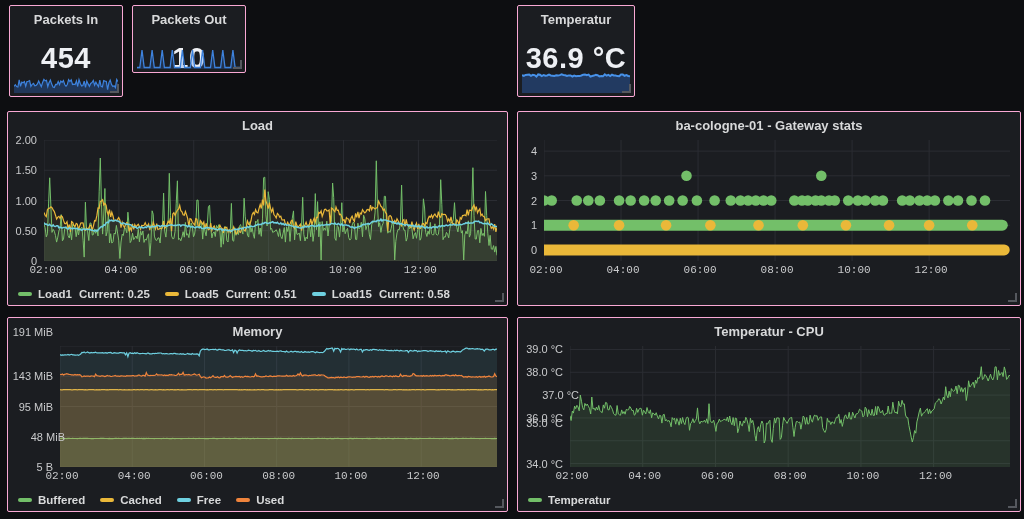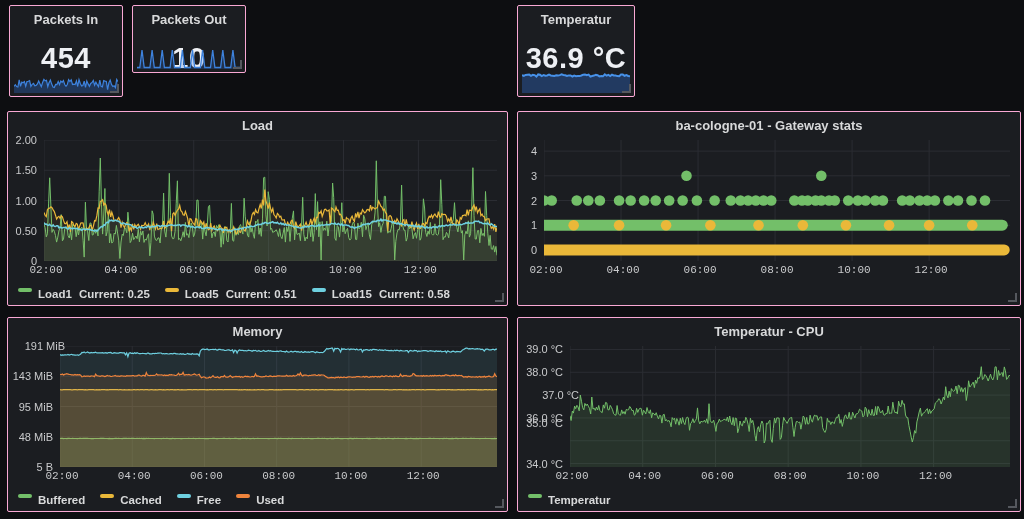--- a/index.html
+++ b/index.html
@@ -11,21 +11,21 @@
     padding-top:6px;height:20px;cursor:pointer;white-space:nowrap;}
   .stat-value{text-align:center;color:#eef0f4;font-size:29px;font-weight:700;margin-top:10px;
     letter-spacing:0.5px;}
   .spark{position:absolute;left:4px;right:4px;bottom:3px;height:21px;}
   .spark svg{position:absolute;left:0;top:0;}
   .chart-svg{position:absolute;}
   .ytick{position:absolute;color:#c9cacc;font-size:11px;text-align:right;white-space:nowrap;}
   .xtick{position:absolute;color:#c9cacc;font-size:11px;transform:translateX(-50%);white-space:nowrap;font-family:Liberation Mono, monospace;}
   .legend{position:absolute;left:10px;bottom:5px;display:flex;align-items:center;gap:15px;
     white-space:nowrap;}
-  .legend-item{display:flex;color:#d8d9da;font-size:11.5px;font-weight:700;
+  .legend-item{display:flex;align-items:center;color:#d8d9da;font-size:11.5px;font-weight:700;
     cursor:pointer;}
   .swatch{display:inline-block;width:14px;height:4px;border-radius:2px;margin-right:6px;}
   .legend-current{margin-left:7px;font-weight:700;}
   .resize{position:absolute;right:3px;bottom:3px;width:7px;height:7px;
     border-right:2px solid #55585e;border-bottom:2px solid #55585e;cursor:se-resize;}
 </style>
 </head>
 <body>
 
 <div id="dashboard">
@@ -219,24 +219,24 @@
         <path d="M0.0,92.5L1.1,92.4L2.3,92.4L3.5,92.6L4.6,92.5L5.8,92.5L6.9,92.6L8.0,92.4L9.2,92.4L10.3,92.5L11.5,92.5L12.7,92.4L13.8,92.5L15.0,92.5L16.1,92.5L17.3,92.6L18.4,92.5L19.6,92.4L20.7,92.4L21.9,92.5L23.0,92.4L24.1,92.4L25.3,92.4L26.4,92.4L27.6,92.4L28.8,92.5L29.9,92.5L31.1,92.6L32.2,92.6L33.4,92.6L34.5,92.5L35.6,92.5L36.8,92.5L38.0,92.5L39.1,92.5L40.3,92.4L41.4,92.4L42.5,92.4L43.7,92.4L44.9,92.5L46.0,92.5L47.1,92.5L48.3,92.6L49.5,92.4L50.6,92.6L51.8,92.5L52.9,92.6L54.0,92.5L55.2,92.4L56.4,92.4L57.5,92.5L58.6,92.4L59.8,92.5L60.9,92.5L62.1,92.6L63.3,92.4L64.4,92.4L65.5,92.4L66.7,92.4L67.9,92.5L69.0,92.4L70.2,92.5L71.3,92.4L72.5,92.4L73.6,92.4L74.7,92.5L75.9,92.5L77.1,92.4L78.2,92.5L79.3,92.4L80.5,92.5L81.7,92.4L82.8,92.6L83.9,92.4L85.1,92.6L86.3,92.4L87.4,92.5L88.5,92.4L89.7,92.5L90.9,92.5L92.0,92.5L93.1,92.5L94.3,92.6L95.5,92.5L96.6,92.5L97.7,92.5L98.9,92.5L100.1,92.5L101.2,92.6L102.3,92.5L103.5,92.4L104.7,92.5L105.8,92.5L106.9,92.4L108.1,92.5L109.3,92.6L110.4,92.5L111.5,92.6L112.7,92.4L113.8,92.5L115.0,92.6L116.1,92.5L117.3,92.5L118.5,92.5L119.6,92.5L120.7,92.6L121.9,92.6L123.1,92.5L124.2,92.5L125.3,92.5L126.5,92.5L127.7,92.5L128.8,92.4L129.9,92.5L131.1,92.5L132.3,92.5L133.4,92.4L134.6,92.5L135.7,92.6L136.8,92.5L138.0,92.5L139.2,92.4L140.3,92.5L141.5,92.5L142.6,92.5L143.8,92.5L144.9,92.6L146.1,92.5L147.2,92.6L148.3,92.6L149.5,92.5L150.6,92.5L151.8,92.5L153.0,92.4L154.1,92.4L155.3,92.5L156.4,92.6L157.6,92.6L158.7,92.5L159.8,92.5L161.0,92.5L162.2,92.5L163.3,92.4L164.5,92.4L165.6,92.5L166.8,92.5L167.9,92.5L169.1,92.4L170.2,92.6L171.3,92.5L172.5,92.5L173.6,92.5L174.8,92.4L176.0,92.4L177.1,92.5L178.3,92.6L179.4,92.5L180.6,92.6L181.7,92.5L182.8,92.4L184.0,92.5L185.2,92.4L186.3,92.6L187.5,92.4L188.6,92.5L189.8,92.6L190.9,92.6L192.1,92.5L193.2,92.4L194.3,92.6L195.5,92.5L196.6,92.5L197.8,92.4L198.9,92.5L200.1,92.5L201.3,92.5L202.4,92.5L203.5,92.5L204.7,92.5L205.9,92.5L207.0,92.5L208.2,92.6L209.3,92.6L210.4,92.5L211.6,92.5L212.8,92.5L213.9,92.5L215.0,92.4L216.2,92.5L217.3,92.6L218.5,92.4L219.6,92.5L220.8,92.4L221.9,92.5L223.1,92.5L224.3,92.5L225.4,92.5L226.5,92.5L227.7,92.6L228.9,92.4L230.0,92.5L231.1,92.6L232.3,92.4L233.4,92.5L234.6,92.5L235.8,92.5L236.9,92.5L238.0,92.5L239.2,92.5L240.4,92.5L241.5,92.4L242.7,92.5L243.8,92.6L244.9,92.5L246.1,92.5L247.3,92.5L248.4,92.4L249.6,92.5L250.7,92.6L251.8,92.6L253.0,92.6L254.1,92.5L255.3,92.5L256.4,92.5L257.6,92.4L258.8,92.4L259.9,92.5L261.1,92.5L262.2,92.4L263.3,92.5L264.5,92.4L265.6,92.5L266.8,92.6L267.9,92.6L269.1,92.5L270.3,92.4L271.4,92.6L272.5,92.6L273.7,92.6L274.9,92.4L276.0,92.5L277.1,92.4L278.3,92.4L279.4,92.5L280.6,92.6L281.8,92.5L282.9,92.6L284.0,92.5L285.2,92.5L286.4,92.5L287.5,92.6L288.7,92.6L289.8,92.4L290.9,92.4L292.1,92.6L293.3,92.6L294.4,92.4L295.6,92.5L296.7,92.4L297.9,92.5L299.0,92.5L300.1,92.5L301.3,92.5L302.4,92.6L303.6,92.5L304.8,92.5L305.9,92.5L307.1,92.4L308.2,92.6L309.4,92.4L310.5,92.6L311.6,92.5L312.8,92.5L313.9,92.5L315.1,92.5L316.3,92.4L317.4,92.4L318.5,92.6L319.7,92.4L320.9,92.6L322.0,92.5L323.1,92.5L324.3,92.4L325.4,92.6L326.6,92.5L327.8,92.4L328.9,92.4L330.1,92.5L331.2,92.5L332.4,92.6L333.5,92.6L334.7,92.4L335.8,92.5L336.9,92.5L338.1,92.4L339.3,92.5L340.4,92.5L341.6,92.5L342.7,92.5L343.9,92.5L345.0,92.6L346.1,92.4L347.3,92.6L348.4,92.5L349.6,92.5L350.8,92.4L351.9,92.5L353.1,92.6L354.2,92.5L355.4,92.6L356.5,92.4L357.6,92.6L358.8,92.6L359.9,92.4L361.1,92.5L362.3,92.5L363.4,92.5L364.5,92.5L365.7,92.5L366.9,92.5L368.0,92.5L369.1,92.4L370.3,92.4L371.5,92.5L372.6,92.5L373.8,92.4L374.9,92.5L376.1,92.5L377.2,92.5L378.4,92.5L379.5,92.6L380.7,92.5L381.8,92.5L382.9,92.6L384.1,92.4L385.3,92.5L386.4,92.4L387.6,92.5L388.7,92.6L389.8,92.5L391.0,92.6L392.2,92.4L393.3,92.6L394.4,92.5L395.6,92.4L396.8,92.4L397.9,92.6L399.1,92.5L400.2,92.5L401.3,92.5L402.5,92.4L403.6,92.4L404.8,92.5L406.0,92.4L407.1,92.5L408.3,92.5L409.4,92.5L410.5,92.4L411.7,92.4L412.8,92.5L414.0,92.4L415.1,92.5L416.3,92.5L417.5,92.5L418.6,92.5L419.8,92.6L420.9,92.5L422.1,92.5L423.2,92.5L424.3,92.5L425.5,92.4L426.6,92.5L427.8,92.5L429.0,92.5L430.1,92.5L431.3,92.6L432.4,92.6L433.6,92.6L434.7,92.4L435.8,92.6L437.0,92.5L437,121L0,121Z" fill="#73BF69" fill-opacity="0.18" stroke="none"></path>
         <path d="M0.0,92.5L1.1,92.4L2.3,92.4L3.5,92.6L4.6,92.5L5.8,92.5L6.9,92.6L8.0,92.4L9.2,92.4L10.3,92.5L11.5,92.5L12.7,92.4L13.8,92.5L15.0,92.5L16.1,92.5L17.3,92.6L18.4,92.5L19.6,92.4L20.7,92.4L21.9,92.5L23.0,92.4L24.1,92.4L25.3,92.4L26.4,92.4L27.6,92.4L28.8,92.5L29.9,92.5L31.1,92.6L32.2,92.6L33.4,92.6L34.5,92.5L35.6,92.5L36.8,92.5L38.0,92.5L39.1,92.5L40.3,92.4L41.4,92.4L42.5,92.4L43.7,92.4L44.9,92.5L46.0,92.5L47.1,92.5L48.3,92.6L49.5,92.4L50.6,92.6L51.8,92.5L52.9,92.6L54.0,92.5L55.2,92.4L56.4,92.4L57.5,92.5L58.6,92.4L59.8,92.5L60.9,92.5L62.1,92.6L63.3,92.4L64.4,92.4L65.5,92.4L66.7,92.4L67.9,92.5L69.0,92.4L70.2,92.5L71.3,92.4L72.5,92.4L73.6,92.4L74.7,92.5L75.9,92.5L77.1,92.4L78.2,92.5L79.3,92.4L80.5,92.5L81.7,92.4L82.8,92.6L83.9,92.4L85.1,92.6L86.3,92.4L87.4,92.5L88.5,92.4L89.7,92.5L90.9,92.5L92.0,92.5L93.1,92.5L94.3,92.6L95.5,92.5L96.6,92.5L97.7,92.5L98.9,92.5L100.1,92.5L101.2,92.6L102.3,92.5L103.5,92.4L104.7,92.5L105.8,92.5L106.9,92.4L108.1,92.5L109.3,92.6L110.4,92.5L111.5,92.6L112.7,92.4L113.8,92.5L115.0,92.6L116.1,92.5L117.3,92.5L118.5,92.5L119.6,92.5L120.7,92.6L121.9,92.6L123.1,92.5L124.2,92.5L125.3,92.5L126.5,92.5L127.7,92.5L128.8,92.4L129.9,92.5L131.1,92.5L132.3,92.5L133.4,92.4L134.6,92.5L135.7,92.6L136.8,92.5L138.0,92.5L139.2,92.4L140.3,92.5L141.5,92.5L142.6,92.5L143.8,92.5L144.9,92.6L146.1,92.5L147.2,92.6L148.3,92.6L149.5,92.5L150.6,92.5L151.8,92.5L153.0,92.4L154.1,92.4L155.3,92.5L156.4,92.6L157.6,92.6L158.7,92.5L159.8,92.5L161.0,92.5L162.2,92.5L163.3,92.4L164.5,92.4L165.6,92.5L166.8,92.5L167.9,92.5L169.1,92.4L170.2,92.6L171.3,92.5L172.5,92.5L173.6,92.5L174.8,92.4L176.0,92.4L177.1,92.5L178.3,92.6L179.4,92.5L180.6,92.6L181.7,92.5L182.8,92.4L184.0,92.5L185.2,92.4L186.3,92.6L187.5,92.4L188.6,92.5L189.8,92.6L190.9,92.6L192.1,92.5L193.2,92.4L194.3,92.6L195.5,92.5L196.6,92.5L197.8,92.4L198.9,92.5L200.1,92.5L201.3,92.5L202.4,92.5L203.5,92.5L204.7,92.5L205.9,92.5L207.0,92.5L208.2,92.6L209.3,92.6L210.4,92.5L211.6,92.5L212.8,92.5L213.9,92.5L215.0,92.4L216.2,92.5L217.3,92.6L218.5,92.4L219.6,92.5L220.8,92.4L221.9,92.5L223.1,92.5L224.3,92.5L225.4,92.5L226.5,92.5L227.7,92.6L228.9,92.4L230.0,92.5L231.1,92.6L232.3,92.4L233.4,92.5L234.6,92.5L235.8,92.5L236.9,92.5L238.0,92.5L239.2,92.5L240.4,92.5L241.5,92.4L242.7,92.5L243.8,92.6L244.9,92.5L246.1,92.5L247.3,92.5L248.4,92.4L249.6,92.5L250.7,92.6L251.8,92.6L253.0,92.6L254.1,92.5L255.3,92.5L256.4,92.5L257.6,92.4L258.8,92.4L259.9,92.5L261.1,92.5L262.2,92.4L263.3,92.5L264.5,92.4L265.6,92.5L266.8,92.6L267.9,92.6L269.1,92.5L270.3,92.4L271.4,92.6L272.5,92.6L273.7,92.6L274.9,92.4L276.0,92.5L277.1,92.4L278.3,92.4L279.4,92.5L280.6,92.6L281.8,92.5L282.9,92.6L284.0,92.5L285.2,92.5L286.4,92.5L287.5,92.6L288.7,92.6L289.8,92.4L290.9,92.4L292.1,92.6L293.3,92.6L294.4,92.4L295.6,92.5L296.7,92.4L297.9,92.5L299.0,92.5L300.1,92.5L301.3,92.5L302.4,92.6L303.6,92.5L304.8,92.5L305.9,92.5L307.1,92.4L308.2,92.6L309.4,92.4L310.5,92.6L311.6,92.5L312.8,92.5L313.9,92.5L315.1,92.5L316.3,92.4L317.4,92.4L318.5,92.6L319.7,92.4L320.9,92.6L322.0,92.5L323.1,92.5L324.3,92.4L325.4,92.6L326.6,92.5L327.8,92.4L328.9,92.4L330.1,92.5L331.2,92.5L332.4,92.6L333.5,92.6L334.7,92.4L335.8,92.5L336.9,92.5L338.1,92.4L339.3,92.5L340.4,92.5L341.6,92.5L342.7,92.5L343.9,92.5L345.0,92.6L346.1,92.4L347.3,92.6L348.4,92.5L349.6,92.5L350.8,92.4L351.9,92.5L353.1,92.6L354.2,92.5L355.4,92.6L356.5,92.4L357.6,92.6L358.8,92.6L359.9,92.4L361.1,92.5L362.3,92.5L363.4,92.5L364.5,92.5L365.7,92.5L366.9,92.5L368.0,92.5L369.1,92.4L370.3,92.4L371.5,92.5L372.6,92.5L373.8,92.4L374.9,92.5L376.1,92.5L377.2,92.5L378.4,92.5L379.5,92.6L380.7,92.5L381.8,92.5L382.9,92.6L384.1,92.4L385.3,92.5L386.4,92.4L387.6,92.5L388.7,92.6L389.8,92.5L391.0,92.6L392.2,92.4L393.3,92.6L394.4,92.5L395.6,92.4L396.8,92.4L397.9,92.6L399.1,92.5L400.2,92.5L401.3,92.5L402.5,92.4L403.6,92.4L404.8,92.5L406.0,92.4L407.1,92.5L408.3,92.5L409.4,92.5L410.5,92.4L411.7,92.4L412.8,92.5L414.0,92.4L415.1,92.5L416.3,92.5L417.5,92.5L418.6,92.5L419.8,92.6L420.9,92.5L422.1,92.5L423.2,92.5L424.3,92.5L425.5,92.4L426.6,92.5L427.8,92.5L429.0,92.5L430.1,92.5L431.3,92.6L432.4,92.6L433.6,92.6L434.7,92.4L435.8,92.6L437.0,92.5" fill="none" stroke="#73BF69" stroke-width="1.2"></path>
         <path d="M0.0,43.6L1.1,43.8L2.3,43.8L3.5,43.6L4.6,43.7L5.8,43.7L6.9,43.7L8.0,43.7L9.2,43.7L10.3,43.6L11.5,43.8L12.7,43.8L13.8,43.6L15.0,43.6L16.1,43.6L17.3,43.8L18.4,43.7L19.6,43.7L20.7,43.7L21.9,43.7L23.0,43.7L24.1,43.8L25.3,43.6L26.4,43.8L27.6,43.8L28.8,43.6L29.9,43.7L31.1,43.6L32.2,43.7L33.4,43.7L34.5,43.8L35.6,43.8L36.8,43.7L38.0,43.8L39.1,43.7L40.3,43.8L41.4,43.6L42.5,43.7L43.7,43.7L44.9,43.7L46.0,43.8L47.1,43.7L48.3,43.8L49.5,43.7L50.6,43.6L51.8,43.6L52.9,43.7L54.0,43.7L55.2,43.6L56.4,43.7L57.5,43.7L58.6,43.8L59.8,43.7L60.9,43.6L62.1,43.8L63.3,43.8L64.4,43.6L65.5,43.8L66.7,43.8L67.9,43.8L69.0,43.6L70.2,43.8L71.3,43.8L72.5,43.8L73.6,43.6L74.7,43.6L75.9,43.8L77.1,43.6L78.2,43.7L79.3,43.8L80.5,43.7L81.7,43.7L82.8,43.6L83.9,43.8L85.1,43.6L86.3,43.7L87.4,43.7L88.5,43.8L89.7,43.8L90.9,43.7L92.0,43.7L93.1,43.8L94.3,43.8L95.5,43.6L96.6,43.8L97.7,43.8L98.9,43.7L100.1,43.6L101.2,43.6L102.3,43.8L103.5,43.6L104.7,43.8L105.8,43.8L106.9,43.7L108.1,43.6L109.3,43.8L110.4,43.7L111.5,43.6L112.7,43.7L113.8,43.8L115.0,43.7L116.1,43.8L117.3,43.7L118.5,43.6L119.6,43.8L120.7,43.8L121.9,43.7L123.1,43.8L124.2,43.8L125.3,43.8L126.5,43.8L127.7,43.7L128.8,43.6L129.9,43.6L131.1,43.6L132.3,43.8L133.4,43.7L134.6,43.7L135.7,43.7L136.8,43.6L138.0,43.8L139.2,43.7L140.3,43.6L141.5,43.6L142.6,43.6L143.8,43.7L144.9,43.7L146.1,43.8L147.2,43.6L148.3,43.8L149.5,43.7L150.6,43.7L151.8,43.7L153.0,43.8L154.1,43.6L155.3,43.7L156.4,43.8L157.6,43.7L158.7,43.7L159.8,43.7L161.0,43.6L162.2,43.7L163.3,43.8L164.5,43.7L165.6,43.6L166.8,43.7L167.9,43.7L169.1,43.7L170.2,43.7L171.3,43.6L172.5,43.7L173.6,43.7L174.8,43.6L176.0,43.6L177.1,43.7L178.3,43.8L179.4,43.7L180.6,43.8L181.7,43.7L182.8,43.8L184.0,43.7L185.2,43.6L186.3,43.8L187.5,43.7L188.6,43.8L189.8,43.6L190.9,43.8L192.1,43.8L193.2,43.8L194.3,43.6L195.5,43.8L196.6,43.8L197.8,43.7L198.9,43.7L200.1,43.8L201.3,43.6L202.4,43.6L203.5,43.6L204.7,43.8L205.9,43.8L207.0,43.8L208.2,43.8L209.3,43.6L210.4,43.6L211.6,43.7L212.8,43.7L213.9,43.8L215.0,43.8L216.2,43.7L217.3,43.8L218.5,43.6L219.6,43.8L220.8,43.6L221.9,43.8L223.1,43.7L224.3,43.6L225.4,43.6L226.5,43.7L227.7,43.7L228.9,43.7L230.0,43.7L231.1,43.7L232.3,43.7L233.4,43.7L234.6,43.6L235.8,43.7L236.9,43.8L238.0,43.8L239.2,43.7L240.4,43.6L241.5,43.7L242.7,43.6L243.8,43.8L244.9,43.8L246.1,43.7L247.3,43.7L248.4,43.7L249.6,43.8L250.7,43.8L251.8,43.7L253.0,43.7L254.1,43.8L255.3,43.7L256.4,43.6L257.6,43.8L258.8,43.8L259.9,43.7L261.1,43.7L262.2,43.6L263.3,43.7L264.5,43.8L265.6,43.6L266.8,43.8L267.9,43.6L269.1,43.7L270.3,43.6L271.4,43.7L272.5,43.6L273.7,43.8L274.9,43.7L276.0,43.8L277.1,43.8L278.3,43.6L279.4,43.8L280.6,43.6L281.8,43.6L282.9,43.8L284.0,43.8L285.2,43.6L286.4,43.6L287.5,43.8L288.7,43.7L289.8,43.8L290.9,43.6L292.1,43.7L293.3,43.8L294.4,43.8L295.6,43.6L296.7,43.7L297.9,43.7L299.0,43.6L300.1,43.6L301.3,43.6L302.4,43.7L303.6,43.7L304.8,43.7L305.9,43.8L307.1,43.6L308.2,43.7L309.4,43.8L310.5,43.6L311.6,43.6L312.8,43.7L313.9,43.7L315.1,43.7L316.3,43.7L317.4,43.6L318.5,43.7L319.7,43.7L320.9,43.7L322.0,43.7L323.1,43.7L324.3,43.8L325.4,43.6L326.6,43.6L327.8,43.6L328.9,43.8L330.1,43.8L331.2,43.8L332.4,43.8L333.5,43.6L334.7,43.6L335.8,43.7L336.9,43.8L338.1,43.7L339.3,43.7L340.4,43.6L341.6,43.7L342.7,43.8L343.9,43.6L345.0,43.8L346.1,43.6L347.3,43.8L348.4,43.8L349.6,43.7L350.8,43.8L351.9,43.7L353.1,43.6L354.2,43.6L355.4,43.8L356.5,43.7L357.6,43.6L358.8,43.7L359.9,43.7L361.1,43.8L362.3,43.6L363.4,43.7L364.5,43.8L365.7,43.8L366.9,43.6L368.0,43.6L369.1,43.6L370.3,43.7L371.5,43.7L372.6,43.7L373.8,43.7L374.9,43.7L376.1,43.8L377.2,43.8L378.4,43.6L379.5,43.8L380.7,43.6L381.8,43.7L382.9,43.7L384.1,43.6L385.3,43.7L386.4,43.8L387.6,43.6L388.7,43.6L389.8,43.6L391.0,43.8L392.2,43.7L393.3,43.8L394.4,43.8L395.6,43.8L396.8,43.8L397.9,43.6L399.1,43.6L400.2,43.8L401.3,43.6L402.5,43.8L403.6,43.6L404.8,43.8L406.0,43.8L407.1,43.6L408.3,43.7L409.4,43.8L410.5,43.7L411.7,43.6L412.8,43.7L414.0,43.7L415.1,43.7L416.3,43.7L417.5,43.8L418.6,43.6L419.8,43.8L420.9,43.7L422.1,43.8L423.2,43.8L424.3,43.6L425.5,43.7L426.6,43.7L427.8,43.8L429.0,43.6L430.1,43.7L431.3,43.8L432.4,43.6L433.6,43.8L434.7,43.7L435.8,43.7L437.0,43.7L437,121L0,121Z" fill="#EAB839" fill-opacity="0.16" stroke="none"></path>
         <path d="M0.0,43.6L1.1,43.8L2.3,43.8L3.5,43.6L4.6,43.7L5.8,43.7L6.9,43.7L8.0,43.7L9.2,43.7L10.3,43.6L11.5,43.8L12.7,43.8L13.8,43.6L15.0,43.6L16.1,43.6L17.3,43.8L18.4,43.7L19.6,43.7L20.7,43.7L21.9,43.7L23.0,43.7L24.1,43.8L25.3,43.6L26.4,43.8L27.6,43.8L28.8,43.6L29.9,43.7L31.1,43.6L32.2,43.7L33.4,43.7L34.5,43.8L35.6,43.8L36.8,43.7L38.0,43.8L39.1,43.7L40.3,43.8L41.4,43.6L42.5,43.7L43.7,43.7L44.9,43.7L46.0,43.8L47.1,43.7L48.3,43.8L49.5,43.7L50.6,43.6L51.8,43.6L52.9,43.7L54.0,43.7L55.2,43.6L56.4,43.7L57.5,43.7L58.6,43.8L59.8,43.7L60.9,43.6L62.1,43.8L63.3,43.8L64.4,43.6L65.5,43.8L66.7,43.8L67.9,43.8L69.0,43.6L70.2,43.8L71.3,43.8L72.5,43.8L73.6,43.6L74.7,43.6L75.9,43.8L77.1,43.6L78.2,43.7L79.3,43.8L80.5,43.7L81.7,43.7L82.8,43.6L83.9,43.8L85.1,43.6L86.3,43.7L87.4,43.7L88.5,43.8L89.7,43.8L90.9,43.7L92.0,43.7L93.1,43.8L94.3,43.8L95.5,43.6L96.6,43.8L97.7,43.8L98.9,43.7L100.1,43.6L101.2,43.6L102.3,43.8L103.5,43.6L104.7,43.8L105.8,43.8L106.9,43.7L108.1,43.6L109.3,43.8L110.4,43.7L111.5,43.6L112.7,43.7L113.8,43.8L115.0,43.7L116.1,43.8L117.3,43.7L118.5,43.6L119.6,43.8L120.7,43.8L121.9,43.7L123.1,43.8L124.2,43.8L125.3,43.8L126.5,43.8L127.7,43.7L128.8,43.6L129.9,43.6L131.1,43.6L132.3,43.8L133.4,43.7L134.6,43.7L135.7,43.7L136.8,43.6L138.0,43.8L139.2,43.7L140.3,43.6L141.5,43.6L142.6,43.6L143.8,43.7L144.9,43.7L146.1,43.8L147.2,43.6L148.3,43.8L149.5,43.7L150.6,43.7L151.8,43.7L153.0,43.8L154.1,43.6L155.3,43.7L156.4,43.8L157.6,43.7L158.7,43.7L159.8,43.7L161.0,43.6L162.2,43.7L163.3,43.8L164.5,43.7L165.6,43.6L166.8,43.7L167.9,43.7L169.1,43.7L170.2,43.7L171.3,43.6L172.5,43.7L173.6,43.7L174.8,43.6L176.0,43.6L177.1,43.7L178.3,43.8L179.4,43.7L180.6,43.8L181.7,43.7L182.8,43.8L184.0,43.7L185.2,43.6L186.3,43.8L187.5,43.7L188.6,43.8L189.8,43.6L190.9,43.8L192.1,43.8L193.2,43.8L194.3,43.6L195.5,43.8L196.6,43.8L197.8,43.7L198.9,43.7L200.1,43.8L201.3,43.6L202.4,43.6L203.5,43.6L204.7,43.8L205.9,43.8L207.0,43.8L208.2,43.8L209.3,43.6L210.4,43.6L211.6,43.7L212.8,43.7L213.9,43.8L215.0,43.8L216.2,43.7L217.3,43.8L218.5,43.6L219.6,43.8L220.8,43.6L221.9,43.8L223.1,43.7L224.3,43.6L225.4,43.6L226.5,43.7L227.7,43.7L228.9,43.7L230.0,43.7L231.1,43.7L232.3,43.7L233.4,43.7L234.6,43.6L235.8,43.7L236.9,43.8L238.0,43.8L239.2,43.7L240.4,43.6L241.5,43.7L242.7,43.6L243.8,43.8L244.9,43.8L246.1,43.7L247.3,43.7L248.4,43.7L249.6,43.8L250.7,43.8L251.8,43.7L253.0,43.7L254.1,43.8L255.3,43.7L256.4,43.6L257.6,43.8L258.8,43.8L259.9,43.7L261.1,43.7L262.2,43.6L263.3,43.7L264.5,43.8L265.6,43.6L266.8,43.8L267.9,43.6L269.1,43.7L270.3,43.6L271.4,43.7L272.5,43.6L273.7,43.8L274.9,43.7L276.0,43.8L277.1,43.8L278.3,43.6L279.4,43.8L280.6,43.6L281.8,43.6L282.9,43.8L284.0,43.8L285.2,43.6L286.4,43.6L287.5,43.8L288.7,43.7L289.8,43.8L290.9,43.6L292.1,43.7L293.3,43.8L294.4,43.8L295.6,43.6L296.7,43.7L297.9,43.7L299.0,43.6L300.1,43.6L301.3,43.6L302.4,43.7L303.6,43.7L304.8,43.7L305.9,43.8L307.1,43.6L308.2,43.7L309.4,43.8L310.5,43.6L311.6,43.6L312.8,43.7L313.9,43.7L315.1,43.7L316.3,43.7L317.4,43.6L318.5,43.7L319.7,43.7L320.9,43.7L322.0,43.7L323.1,43.7L324.3,43.8L325.4,43.6L326.6,43.6L327.8,43.6L328.9,43.8L330.1,43.8L331.2,43.8L332.4,43.8L333.5,43.6L334.7,43.6L335.8,43.7L336.9,43.8L338.1,43.7L339.3,43.7L340.4,43.6L341.6,43.7L342.7,43.8L343.9,43.6L345.0,43.8L346.1,43.6L347.3,43.8L348.4,43.8L349.6,43.7L350.8,43.8L351.9,43.7L353.1,43.6L354.2,43.6L355.4,43.8L356.5,43.7L357.6,43.6L358.8,43.7L359.9,43.7L361.1,43.8L362.3,43.6L363.4,43.7L364.5,43.8L365.7,43.8L366.9,43.6L368.0,43.6L369.1,43.6L370.3,43.7L371.5,43.7L372.6,43.7L373.8,43.7L374.9,43.7L376.1,43.8L377.2,43.8L378.4,43.6L379.5,43.8L380.7,43.6L381.8,43.7L382.9,43.7L384.1,43.6L385.3,43.7L386.4,43.8L387.6,43.6L388.7,43.6L389.8,43.6L391.0,43.8L392.2,43.7L393.3,43.8L394.4,43.8L395.6,43.8L396.8,43.8L397.9,43.6L399.1,43.6L400.2,43.8L401.3,43.6L402.5,43.8L403.6,43.6L404.8,43.8L406.0,43.8L407.1,43.6L408.3,43.7L409.4,43.8L410.5,43.7L411.7,43.6L412.8,43.7L414.0,43.7L415.1,43.7L416.3,43.7L417.5,43.8L418.6,43.6L419.8,43.8L420.9,43.7L422.1,43.8L423.2,43.8L424.3,43.6L425.5,43.7L426.6,43.7L427.8,43.8L429.0,43.6L430.1,43.7L431.3,43.8L432.4,43.6L433.6,43.8L434.7,43.7L435.8,43.7L437.0,43.7" fill="none" stroke="#EAB839" stroke-width="1.2"></path>
         <path d="M0.0,8.6L1.1,9.3L2.3,8.9L3.5,9.2L4.6,8.9L5.8,8.8L6.9,9.0L8.0,8.5L9.2,9.0L10.3,8.7L11.5,8.3L12.7,8.9L13.8,8.9L15.0,9.2L16.1,9.2L17.3,8.8L18.4,9.4L19.6,8.8L20.7,8.0L21.9,6.4L23.0,6.7L24.1,5.9L25.3,6.9L26.4,6.5L27.6,6.0L28.8,6.7L29.9,7.0L31.1,6.4L32.2,6.8L33.4,6.5L34.5,6.6L35.6,6.1L36.8,6.9L38.0,6.8L39.1,6.8L40.3,6.8L41.4,6.9L42.5,6.7L43.7,7.1L44.9,6.9L46.0,6.7L47.1,7.3L48.3,6.6L49.5,6.6L50.6,6.4L51.8,7.1L52.9,7.4L54.0,6.6L55.2,6.9L56.4,7.2L57.5,7.2L58.6,7.1L59.8,6.6L60.9,6.5L62.1,6.8L63.3,6.9L64.4,6.9L65.5,8.8L66.7,6.9L67.9,10.7L69.0,7.1L70.2,6.7L71.3,7.4L72.5,7.2L73.6,7.5L74.7,6.8L75.9,7.6L77.1,6.7L78.2,7.2L79.3,7.7L80.5,7.7L81.7,7.5L82.8,7.4L83.9,7.5L85.1,7.6L86.3,7.9L87.4,7.1L88.5,7.2L89.7,7.8L90.9,7.8L92.0,7.9L93.1,7.3L94.3,7.7L95.5,7.4L96.6,7.5L97.7,7.1L98.9,7.1L100.1,7.0L101.2,7.0L102.3,7.9L103.5,7.5L104.7,7.8L105.8,7.7L106.9,7.7L108.1,8.0L109.3,7.9L110.4,7.6L111.5,7.7L112.7,7.8L113.8,7.4L115.0,7.4L116.1,7.9L117.3,7.9L118.5,8.0L119.6,8.1L120.7,7.6L121.9,8.3L123.1,7.7L124.2,8.4L125.3,8.4L126.5,8.0L127.7,7.4L128.8,8.1L129.9,7.8L131.1,8.5L132.3,7.5L133.4,8.2L134.6,8.0L135.7,8.1L136.8,7.9L138.0,8.1L139.2,9.8L140.3,5.2L141.5,3.7L142.6,3.1L143.8,3.2L144.9,3.7L146.1,3.3L147.2,3.0L148.3,3.8L149.5,3.8L150.6,3.5L151.8,3.5L153.0,3.4L154.1,3.7L155.3,3.1L156.4,3.9L157.6,4.1L158.7,3.4L159.8,3.4L161.0,3.7L162.2,3.8L163.3,3.8L164.5,4.4L165.6,4.5L166.8,4.2L167.9,3.8L169.1,3.8L170.2,4.6L171.3,4.5L172.5,3.9L173.6,6.5L174.8,4.3L176.0,4.6L177.1,7.0L178.3,4.6L179.4,4.0L180.6,4.3L181.7,4.3L182.8,4.3L184.0,4.8L185.2,4.5L186.3,4.8L187.5,4.6L188.6,4.2L189.8,4.5L190.9,4.7L192.1,5.2L193.2,4.4L194.3,4.7L195.5,4.3L196.6,5.2L197.8,5.2L198.9,4.4L200.1,5.4L201.3,5.4L202.4,5.0L203.5,4.4L204.7,5.1L205.9,5.4L207.0,5.2L208.2,4.5L209.3,5.0L210.4,4.7L211.6,5.2L212.8,5.3L213.9,5.3L215.0,5.5L216.2,5.3L217.3,5.2L218.5,5.6L219.6,5.0L220.8,4.9L221.9,5.3L223.1,5.5L224.3,5.6L225.4,6.0L226.5,5.1L227.7,6.0L228.9,6.1L230.0,5.8L231.1,5.2L232.3,5.9L233.4,5.8L234.6,5.3L235.8,5.3L236.9,6.0L238.0,5.4L239.2,6.2L240.4,6.2L241.5,5.4L242.7,6.4L243.8,6.3L244.9,5.5L246.1,6.1L247.3,6.2L248.4,5.9L249.6,6.3L250.7,5.8L251.8,5.6L253.0,5.6L254.1,6.0L255.3,6.7L256.4,5.9L257.6,6.2L258.8,6.5L259.9,6.7L261.1,6.3L262.2,6.7L263.3,6.2L264.5,5.3L265.6,3.9L266.8,2.4L267.9,3.0L269.1,2.6L270.3,2.5L271.4,2.2L272.5,2.2L273.7,5.2L274.9,2.3L276.0,2.8L277.1,2.4L278.3,2.5L279.4,3.5L280.6,6.0L281.8,2.6L282.9,3.5L284.0,2.7L285.2,3.4L286.4,3.5L287.5,3.0L288.7,3.0L289.8,3.7L290.9,2.9L292.1,3.3L293.3,3.0L294.4,3.3L295.6,3.8L296.7,3.1L297.9,4.0L299.0,4.0L300.1,3.3L301.3,3.3L302.4,6.0L303.6,3.9L304.8,4.1L305.9,3.7L307.1,3.7L308.2,4.2L309.4,4.3L310.5,3.6L311.6,4.3L312.8,3.4L313.9,3.4L315.1,3.7L316.3,3.7L317.4,4.0L318.5,4.4L319.7,3.6L320.9,4.3L322.0,4.0L323.1,4.6L324.3,4.0L325.4,3.9L326.6,4.5L327.8,4.3L328.9,4.6L330.1,4.7L331.2,4.4L332.4,4.7L333.5,4.9L334.7,4.1L335.8,4.8L336.9,4.1L338.1,4.5L339.3,5.0L340.4,4.4L341.6,4.7L342.7,5.0L343.9,5.0L345.0,4.9L346.1,4.6L347.3,4.6L348.4,6.4L349.6,4.7L350.8,4.4L351.9,5.0L353.1,5.2L354.2,4.5L355.4,4.7L356.5,4.6L357.6,5.7L358.8,4.9L359.9,5.4L361.1,5.0L362.3,4.8L363.4,4.6L364.5,4.7L365.7,4.6L366.9,4.8L368.0,5.6L369.1,5.0L370.3,4.7L371.5,4.8L372.6,5.1L373.8,5.1L374.9,5.8L376.1,4.8L377.2,5.4L378.4,5.1L379.5,5.3L380.7,4.9L381.8,5.9L382.9,5.5L384.1,5.5L385.3,5.0L386.4,6.6L387.6,5.0L388.7,5.3L389.8,6.0L391.0,6.1L392.2,5.4L393.3,5.1L394.4,5.6L395.6,6.1L396.8,5.5L397.9,5.7L399.1,5.5L400.2,6.0L401.3,5.3L402.5,3.9L403.6,3.5L404.8,2.7L406.0,2.1L407.1,2.1L408.3,2.9L409.4,2.6L410.5,2.8L411.7,2.7L412.8,2.5L414.0,3.0L415.1,3.2L416.3,2.9L417.5,2.7L418.6,3.0L419.8,2.8L420.9,3.5L422.1,3.2L423.2,3.8L424.3,5.1L425.5,3.3L426.6,3.1L427.8,3.1L429.0,3.9L430.1,3.8L431.3,3.8L432.4,3.3L433.6,3.3L434.7,4.1L435.8,3.2L437.0,3.2L437,121L0,121Z" fill="#6ED0E0" fill-opacity="0.1" stroke="none"></path>
         <path d="M0.0,8.6L1.1,9.3L2.3,8.9L3.5,9.2L4.6,8.9L5.8,8.8L6.9,9.0L8.0,8.5L9.2,9.0L10.3,8.7L11.5,8.3L12.7,8.9L13.8,8.9L15.0,9.2L16.1,9.2L17.3,8.8L18.4,9.4L19.6,8.8L20.7,8.0L21.9,6.4L23.0,6.7L24.1,5.9L25.3,6.9L26.4,6.5L27.6,6.0L28.8,6.7L29.9,7.0L31.1,6.4L32.2,6.8L33.4,6.5L34.5,6.6L35.6,6.1L36.8,6.9L38.0,6.8L39.1,6.8L40.3,6.8L41.4,6.9L42.5,6.7L43.7,7.1L44.9,6.9L46.0,6.7L47.1,7.3L48.3,6.6L49.5,6.6L50.6,6.4L51.8,7.1L52.9,7.4L54.0,6.6L55.2,6.9L56.4,7.2L57.5,7.2L58.6,7.1L59.8,6.6L60.9,6.5L62.1,6.8L63.3,6.9L64.4,6.9L65.5,8.8L66.7,6.9L67.9,10.7L69.0,7.1L70.2,6.7L71.3,7.4L72.5,7.2L73.6,7.5L74.7,6.8L75.9,7.6L77.1,6.7L78.2,7.2L79.3,7.7L80.5,7.7L81.7,7.5L82.8,7.4L83.9,7.5L85.1,7.6L86.3,7.9L87.4,7.1L88.5,7.2L89.7,7.8L90.9,7.8L92.0,7.9L93.1,7.3L94.3,7.7L95.5,7.4L96.6,7.5L97.7,7.1L98.9,7.1L100.1,7.0L101.2,7.0L102.3,7.9L103.5,7.5L104.7,7.8L105.8,7.7L106.9,7.7L108.1,8.0L109.3,7.9L110.4,7.6L111.5,7.7L112.7,7.8L113.8,7.4L115.0,7.4L116.1,7.9L117.3,7.9L118.5,8.0L119.6,8.1L120.7,7.6L121.9,8.3L123.1,7.7L124.2,8.4L125.3,8.4L126.5,8.0L127.7,7.4L128.8,8.1L129.9,7.8L131.1,8.5L132.3,7.5L133.4,8.2L134.6,8.0L135.7,8.1L136.8,7.9L138.0,8.1L139.2,9.8L140.3,5.2L141.5,3.7L142.6,3.1L143.8,3.2L144.9,3.7L146.1,3.3L147.2,3.0L148.3,3.8L149.5,3.8L150.6,3.5L151.8,3.5L153.0,3.4L154.1,3.7L155.3,3.1L156.4,3.9L157.6,4.1L158.7,3.4L159.8,3.4L161.0,3.7L162.2,3.8L163.3,3.8L164.5,4.4L165.6,4.5L166.8,4.2L167.9,3.8L169.1,3.8L170.2,4.6L171.3,4.5L172.5,3.9L173.6,6.5L174.8,4.3L176.0,4.6L177.1,7.0L178.3,4.6L179.4,4.0L180.6,4.3L181.7,4.3L182.8,4.3L184.0,4.8L185.2,4.5L186.3,4.8L187.5,4.6L188.6,4.2L189.8,4.5L190.9,4.7L192.1,5.2L193.2,4.4L194.3,4.7L195.5,4.3L196.6,5.2L197.8,5.2L198.9,4.4L200.1,5.4L201.3,5.4L202.4,5.0L203.5,4.4L204.7,5.1L205.9,5.4L207.0,5.2L208.2,4.5L209.3,5.0L210.4,4.7L211.6,5.2L212.8,5.3L213.9,5.3L215.0,5.5L216.2,5.3L217.3,5.2L218.5,5.6L219.6,5.0L220.8,4.9L221.9,5.3L223.1,5.5L224.3,5.6L225.4,6.0L226.5,5.1L227.7,6.0L228.9,6.1L230.0,5.8L231.1,5.2L232.3,5.9L233.4,5.8L234.6,5.3L235.8,5.3L236.9,6.0L238.0,5.4L239.2,6.2L240.4,6.2L241.5,5.4L242.7,6.4L243.8,6.3L244.9,5.5L246.1,6.1L247.3,6.2L248.4,5.9L249.6,6.3L250.7,5.8L251.8,5.6L253.0,5.6L254.1,6.0L255.3,6.7L256.4,5.9L257.6,6.2L258.8,6.5L259.9,6.7L261.1,6.3L262.2,6.7L263.3,6.2L264.5,5.3L265.6,3.9L266.8,2.4L267.9,3.0L269.1,2.6L270.3,2.5L271.4,2.2L272.5,2.2L273.7,5.2L274.9,2.3L276.0,2.8L277.1,2.4L278.3,2.5L279.4,3.5L280.6,6.0L281.8,2.6L282.9,3.5L284.0,2.7L285.2,3.4L286.4,3.5L287.5,3.0L288.7,3.0L289.8,3.7L290.9,2.9L292.1,3.3L293.3,3.0L294.4,3.3L295.6,3.8L296.7,3.1L297.9,4.0L299.0,4.0L300.1,3.3L301.3,3.3L302.4,6.0L303.6,3.9L304.8,4.1L305.9,3.7L307.1,3.7L308.2,4.2L309.4,4.3L310.5,3.6L311.6,4.3L312.8,3.4L313.9,3.4L315.1,3.7L316.3,3.7L317.4,4.0L318.5,4.4L319.7,3.6L320.9,4.3L322.0,4.0L323.1,4.6L324.3,4.0L325.4,3.9L326.6,4.5L327.8,4.3L328.9,4.6L330.1,4.7L331.2,4.4L332.4,4.7L333.5,4.9L334.7,4.1L335.8,4.8L336.9,4.1L338.1,4.5L339.3,5.0L340.4,4.4L341.6,4.7L342.7,5.0L343.9,5.0L345.0,4.9L346.1,4.6L347.3,4.6L348.4,6.4L349.6,4.7L350.8,4.4L351.9,5.0L353.1,5.2L354.2,4.5L355.4,4.7L356.5,4.6L357.6,5.7L358.8,4.9L359.9,5.4L361.1,5.0L362.3,4.8L363.4,4.6L364.5,4.7L365.7,4.6L366.9,4.8L368.0,5.6L369.1,5.0L370.3,4.7L371.5,4.8L372.6,5.1L373.8,5.1L374.9,5.8L376.1,4.8L377.2,5.4L378.4,5.1L379.5,5.3L380.7,4.9L381.8,5.9L382.9,5.5L384.1,5.5L385.3,5.0L386.4,6.6L387.6,5.0L388.7,5.3L389.8,6.0L391.0,6.1L392.2,5.4L393.3,5.1L394.4,5.6L395.6,6.1L396.8,5.5L397.9,5.7L399.1,5.5L400.2,6.0L401.3,5.3L402.5,3.9L403.6,3.5L404.8,2.7L406.0,2.1L407.1,2.1L408.3,2.9L409.4,2.6L410.5,2.8L411.7,2.7L412.8,2.5L414.0,3.0L415.1,3.2L416.3,2.9L417.5,2.7L418.6,3.0L419.8,2.8L420.9,3.5L422.1,3.2L423.2,3.8L424.3,5.1L425.5,3.3L426.6,3.1L427.8,3.1L429.0,3.9L430.1,3.8L431.3,3.8L432.4,3.3L433.6,3.3L434.7,4.1L435.8,3.2L437.0,3.2" fill="none" stroke="#6ED0E0" stroke-width="1.2"></path>
         <path d="M0.0,28.2L1.1,28.7L2.3,28.0L3.5,29.0L4.6,28.4L5.8,28.0L6.9,27.7L8.0,28.2L9.2,28.4L10.3,28.5L11.5,28.9L12.7,28.8L13.8,29.0L15.0,28.4L16.1,29.0L17.3,28.6L18.4,28.8L19.6,28.7L20.7,29.2L21.9,30.9L23.0,30.5L24.1,29.9L25.3,30.3L26.4,30.2L27.6,30.1L28.8,30.0L29.9,30.5L31.1,29.9L32.2,30.0L33.4,30.2L34.5,30.7L35.6,28.1L36.8,29.7L38.0,29.8L39.1,30.2L40.3,30.3L41.4,29.8L42.5,29.9L43.7,30.1L44.9,30.5L46.0,30.2L47.1,29.5L48.3,30.0L49.5,29.8L50.6,30.4L51.8,30.5L52.9,30.0L54.0,30.0L55.2,29.5L56.4,30.2L57.5,30.0L58.6,30.1L59.8,30.4L60.9,29.9L62.1,29.8L63.3,30.2L64.4,30.0L65.5,30.4L66.7,29.7L67.9,29.9L69.0,29.8L70.2,29.9L71.3,29.8L72.5,29.6L73.6,29.5L74.7,30.2L75.9,29.8L77.1,29.9L78.2,29.2L79.3,29.1L80.5,29.7L81.7,30.1L82.8,29.3L83.9,29.4L85.1,30.1L86.3,26.6L87.4,29.0L88.5,29.3L89.7,29.7L90.9,29.4L92.0,29.5L93.1,29.4L94.3,29.5L95.5,29.1L96.6,27.9L97.7,29.2L98.9,28.9L100.1,29.0L101.2,28.9L102.3,29.0L103.5,29.6L104.7,29.0L105.8,29.5L106.9,29.1L108.1,29.5L109.3,28.6L110.4,28.9L111.5,28.7L112.7,29.0L113.8,29.0L115.0,29.4L116.1,29.5L117.3,28.8L118.5,27.2L119.6,28.9L120.7,28.3L121.9,28.4L123.1,26.3L124.2,29.1L125.3,28.8L126.5,28.5L127.7,28.8L128.8,28.5L129.9,28.9L131.1,29.1L132.3,28.7L133.4,28.3L134.6,28.0L135.7,28.7L136.8,29.1L138.0,28.8L139.2,28.3L140.3,30.3L141.5,31.7L142.6,31.2L143.8,30.8L144.9,31.3L146.1,32.1L147.2,32.0L148.3,31.9L149.5,31.0L150.6,31.8L151.8,30.9L153.0,29.6L154.1,31.0L155.3,31.4L156.4,31.3L157.6,30.8L158.7,31.7L159.8,31.8L161.0,30.7L162.2,30.7L163.3,30.9L164.5,29.5L165.6,31.0L166.8,31.2L167.9,31.2L169.1,30.6L170.2,29.6L171.3,30.6L172.5,31.5L173.6,30.8L174.8,30.7L176.0,30.4L177.1,30.6L178.3,30.7L179.4,30.5L180.6,31.3L181.7,30.6L182.8,31.3L184.0,30.8L185.2,30.2L186.3,30.6L187.5,30.3L188.6,30.6L189.8,31.0L190.9,31.0L192.1,30.3L193.2,30.8L194.3,30.4L195.5,27.8L196.6,30.1L197.8,29.9L198.9,30.2L200.1,30.7L201.3,30.8L202.4,30.9L203.5,30.6L204.7,30.7L205.9,29.9L207.0,30.3L208.2,30.7L209.3,30.1L210.4,29.8L211.6,30.4L212.8,30.7L213.9,30.2L215.0,30.3L216.2,30.4L217.3,29.9L218.5,29.9L219.6,29.8L220.8,30.0L221.9,30.1L223.1,30.2L224.3,30.2L225.4,30.2L226.5,29.3L227.7,30.1L228.9,30.2L230.0,29.6L231.1,30.2L232.3,30.2L233.4,29.4L234.6,30.1L235.8,29.8L236.9,29.3L238.0,27.9L239.2,29.2L240.4,26.9L241.5,29.1L242.7,30.0L243.8,29.2L244.9,29.1L246.1,29.0L247.3,29.5L248.4,29.8L249.6,29.3L250.7,29.5L251.8,29.2L253.0,29.1L254.1,28.9L255.3,28.9L256.4,29.5L257.6,29.4L258.8,28.8L259.9,29.6L261.1,28.9L262.2,29.0L263.3,29.0L264.5,29.5L265.6,30.6L266.8,31.1L267.9,31.9L269.1,31.9L270.3,31.6L271.4,31.4L272.5,31.7L273.7,31.5L274.9,32.1L276.0,31.2L277.1,31.6L278.3,30.9L279.4,31.8L280.6,31.1L281.8,31.3L282.9,31.7L284.0,31.0L285.2,31.5L286.4,31.6L287.5,31.1L288.7,30.9L289.8,30.9L290.9,31.0L292.1,31.3L293.3,31.1L294.4,31.0L295.6,31.1L296.7,30.5L297.9,30.6L299.0,30.6L300.1,30.9L301.3,31.0L302.4,30.8L303.6,30.4L304.8,31.2L305.9,30.3L307.1,30.6L308.2,31.1L309.4,31.3L310.5,30.6L311.6,30.9L312.8,30.4L313.9,31.0L315.1,30.4L316.3,30.5L317.4,31.1L318.5,30.5L319.7,31.1L320.9,30.4L322.0,29.9L323.1,30.4L324.3,30.7L325.4,29.9L326.6,29.9L327.8,30.3L328.9,30.6L330.1,29.9L331.2,30.3L332.4,30.8L333.5,30.0L334.7,30.5L335.8,29.7L336.9,30.4L338.1,30.6L339.3,30.4L340.4,28.2L341.6,29.9L342.7,30.5L343.9,29.5L345.0,29.8L346.1,29.5L347.3,30.2L348.4,30.0L349.6,30.4L350.8,29.9L351.9,29.6L353.1,27.5L354.2,28.0L355.4,29.4L356.5,29.9L357.6,29.8L358.8,29.9L359.9,30.0L361.1,29.7L362.3,30.2L363.4,29.4L364.5,30.1L365.7,29.8L366.9,29.6L368.0,30.0L369.1,30.2L370.3,29.4L371.5,30.0L372.6,29.5L373.8,30.0L374.9,29.2L376.1,29.9L377.2,29.6L378.4,29.6L379.5,29.3L380.7,29.9L381.8,29.8L382.9,29.4L384.1,29.8L385.3,28.9L386.4,28.9L387.6,29.3L388.7,29.3L389.8,29.8L391.0,29.7L392.2,29.4L393.3,29.2L394.4,29.8L395.6,28.8L396.8,29.7L397.9,29.6L399.1,29.3L400.2,29.7L401.3,29.3L402.5,30.2L403.6,31.0L404.8,30.8L406.0,30.6L407.1,31.3L408.3,30.4L409.4,30.6L410.5,30.8L411.7,31.1L412.8,30.8L414.0,31.0L415.1,31.2L416.3,30.6L417.5,31.3L418.6,30.8L419.8,30.5L420.9,31.3L422.1,30.7L423.2,31.0L424.3,30.2L425.5,31.2L426.6,30.7L427.8,30.6L429.0,30.0L430.1,30.7L431.3,31.0L432.4,30.9L433.6,30.5L434.7,27.7L435.8,29.9L437.0,30.8L437,121L0,121Z" fill="#EF843C" fill-opacity="0.12" stroke="none"></path>
         <path d="M0.0,28.2L1.1,28.7L2.3,28.0L3.5,29.0L4.6,28.4L5.8,28.0L6.9,27.7L8.0,28.2L9.2,28.4L10.3,28.5L11.5,28.9L12.7,28.8L13.8,29.0L15.0,28.4L16.1,29.0L17.3,28.6L18.4,28.8L19.6,28.7L20.7,29.2L21.9,30.9L23.0,30.5L24.1,29.9L25.3,30.3L26.4,30.2L27.6,30.1L28.8,30.0L29.9,30.5L31.1,29.9L32.2,30.0L33.4,30.2L34.5,30.7L35.6,28.1L36.8,29.7L38.0,29.8L39.1,30.2L40.3,30.3L41.4,29.8L42.5,29.9L43.7,30.1L44.9,30.5L46.0,30.2L47.1,29.5L48.3,30.0L49.5,29.8L50.6,30.4L51.8,30.5L52.9,30.0L54.0,30.0L55.2,29.5L56.4,30.2L57.5,30.0L58.6,30.1L59.8,30.4L60.9,29.9L62.1,29.8L63.3,30.2L64.4,30.0L65.5,30.4L66.7,29.7L67.9,29.9L69.0,29.8L70.2,29.9L71.3,29.8L72.5,29.6L73.6,29.5L74.7,30.2L75.9,29.8L77.1,29.9L78.2,29.2L79.3,29.1L80.5,29.7L81.7,30.1L82.8,29.3L83.9,29.4L85.1,30.1L86.3,26.6L87.4,29.0L88.5,29.3L89.7,29.7L90.9,29.4L92.0,29.5L93.1,29.4L94.3,29.5L95.5,29.1L96.6,27.9L97.7,29.2L98.9,28.9L100.1,29.0L101.2,28.9L102.3,29.0L103.5,29.6L104.7,29.0L105.8,29.5L106.9,29.1L108.1,29.5L109.3,28.6L110.4,28.9L111.5,28.7L112.7,29.0L113.8,29.0L115.0,29.4L116.1,29.5L117.3,28.8L118.5,27.2L119.6,28.9L120.7,28.3L121.9,28.4L123.1,26.3L124.2,29.1L125.3,28.8L126.5,28.5L127.7,28.8L128.8,28.5L129.9,28.9L131.1,29.1L132.3,28.7L133.4,28.3L134.6,28.0L135.7,28.7L136.8,29.1L138.0,28.8L139.2,28.3L140.3,30.3L141.5,31.7L142.6,31.2L143.8,30.8L144.9,31.3L146.1,32.1L147.2,32.0L148.3,31.9L149.5,31.0L150.6,31.8L151.8,30.9L153.0,29.6L154.1,31.0L155.3,31.4L156.4,31.3L157.6,30.8L158.7,31.7L159.8,31.8L161.0,30.7L162.2,30.7L163.3,30.9L164.5,29.5L165.6,31.0L166.8,31.2L167.9,31.2L169.1,30.6L170.2,29.6L171.3,30.6L172.5,31.5L173.6,30.8L174.8,30.7L176.0,30.4L177.1,30.6L178.3,30.7L179.4,30.5L180.6,31.3L181.7,30.6L182.8,31.3L184.0,30.8L185.2,30.2L186.3,30.6L187.5,30.3L188.6,30.6L189.8,31.0L190.9,31.0L192.1,30.3L193.2,30.8L194.3,30.4L195.5,27.8L196.6,30.1L197.8,29.9L198.9,30.2L200.1,30.7L201.3,30.8L202.4,30.9L203.5,30.6L204.7,30.7L205.9,29.9L207.0,30.3L208.2,30.7L209.3,30.1L210.4,29.8L211.6,30.4L212.8,30.7L213.9,30.2L215.0,30.3L216.2,30.4L217.3,29.9L218.5,29.9L219.6,29.8L220.8,30.0L221.9,30.1L223.1,30.2L224.3,30.2L225.4,30.2L226.5,29.3L227.7,30.1L228.9,30.2L230.0,29.6L231.1,30.2L232.3,30.2L233.4,29.4L234.6,30.1L235.8,29.8L236.9,29.3L238.0,27.9L239.2,29.2L240.4,26.9L241.5,29.1L242.7,30.0L243.8,29.2L244.9,29.1L246.1,29.0L247.3,29.5L248.4,29.8L249.6,29.3L250.7,29.5L251.8,29.2L253.0,29.1L254.1,28.9L255.3,28.9L256.4,29.5L257.6,29.4L258.8,28.8L259.9,29.6L261.1,28.9L262.2,29.0L263.3,29.0L264.5,29.5L265.6,30.6L266.8,31.1L267.9,31.9L269.1,31.9L270.3,31.6L271.4,31.4L272.5,31.7L273.7,31.5L274.9,32.1L276.0,31.2L277.1,31.6L278.3,30.9L279.4,31.8L280.6,31.1L281.8,31.3L282.9,31.7L284.0,31.0L285.2,31.5L286.4,31.6L287.5,31.1L288.7,30.9L289.8,30.9L290.9,31.0L292.1,31.3L293.3,31.1L294.4,31.0L295.6,31.1L296.7,30.5L297.9,30.6L299.0,30.6L300.1,30.9L301.3,31.0L302.4,30.8L303.6,30.4L304.8,31.2L305.9,30.3L307.1,30.6L308.2,31.1L309.4,31.3L310.5,30.6L311.6,30.9L312.8,30.4L313.9,31.0L315.1,30.4L316.3,30.5L317.4,31.1L318.5,30.5L319.7,31.1L320.9,30.4L322.0,29.9L323.1,30.4L324.3,30.7L325.4,29.9L326.6,29.9L327.8,30.3L328.9,30.6L330.1,29.9L331.2,30.3L332.4,30.8L333.5,30.0L334.7,30.5L335.8,29.7L336.9,30.4L338.1,30.6L339.3,30.4L340.4,28.2L341.6,29.9L342.7,30.5L343.9,29.5L345.0,29.8L346.1,29.5L347.3,30.2L348.4,30.0L349.6,30.4L350.8,29.9L351.9,29.6L353.1,27.5L354.2,28.0L355.4,29.4L356.5,29.9L357.6,29.8L358.8,29.9L359.9,30.0L361.1,29.7L362.3,30.2L363.4,29.4L364.5,30.1L365.7,29.8L366.9,29.6L368.0,30.0L369.1,30.2L370.3,29.4L371.5,30.0L372.6,29.5L373.8,30.0L374.9,29.2L376.1,29.9L377.2,29.6L378.4,29.6L379.5,29.3L380.7,29.9L381.8,29.8L382.9,29.4L384.1,29.8L385.3,28.9L386.4,28.9L387.6,29.3L388.7,29.3L389.8,29.8L391.0,29.7L392.2,29.4L393.3,29.2L394.4,29.8L395.6,28.8L396.8,29.7L397.9,29.6L399.1,29.3L400.2,29.7L401.3,29.3L402.5,30.2L403.6,31.0L404.8,30.8L406.0,30.6L407.1,31.3L408.3,30.4L409.4,30.6L410.5,30.8L411.7,31.1L412.8,30.8L414.0,31.0L415.1,31.2L416.3,30.6L417.5,31.3L418.6,30.8L419.8,30.5L420.9,31.3L422.1,30.7L423.2,31.0L424.3,30.2L425.5,31.2L426.6,30.7L427.8,30.6L429.0,30.0L430.1,30.7L431.3,31.0L432.4,30.9L433.6,30.5L434.7,27.7L435.8,29.9L437.0,30.8" fill="none" stroke="#EF843C" stroke-width="1.2"></path>
       </svg>
       <div class="ytick" style="left: 0px; width: 45px; top: 143px;">5 B</div>
-      <div class="ytick" style="left: 0px; width: 45px; top: 112.75px;">48 MiB</div>
+      <div class="ytick" style="left: 12px; width: 45px; top: 112.75px;">48 MiB</div>
       <div class="ytick" style="left: 0px; width: 45px; top: 82.5px;">95 MiB</div>
       <div class="ytick" style="left: 0px; width: 45px; top: 52.25px;">143 MiB</div>
-      <div class="ytick" style="left: 0px; width: 45px; top: 22px; margin-left: 12px;">191 MiB</div>
+      <div class="ytick" style="left: 0px; width: 45px; top: 8px;">191 MiB</div>
       <div class="xtick" style="left: 54px; top: 152px;">02:00</div>
       <div class="xtick" style="left: 126.231px; top: 152px;">04:00</div>
       <div class="xtick" style="left: 198.463px; top: 152px;">06:00</div>
       <div class="xtick" style="left: 270.694px; top: 152px;">08:00</div>
       <div class="xtick" style="left: 342.926px; top: 152px;">10:00</div>
       <div class="xtick" style="left: 415.157px; top: 152px;">12:00</div>
       <div class="legend">
         <div class="legend-item">
           <span class="swatch" style="background: rgb(115, 191, 105);"></span>
           <span>Buffered</span>

